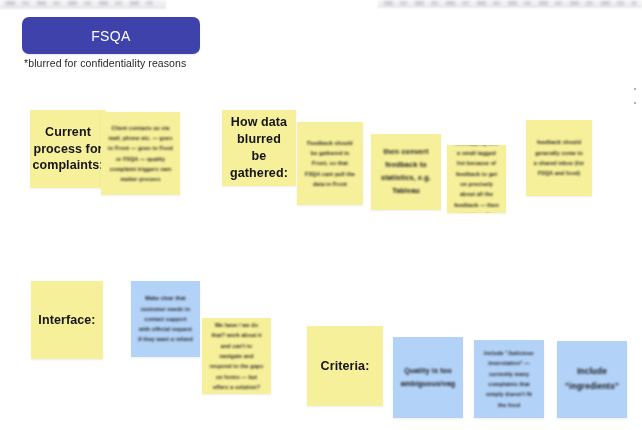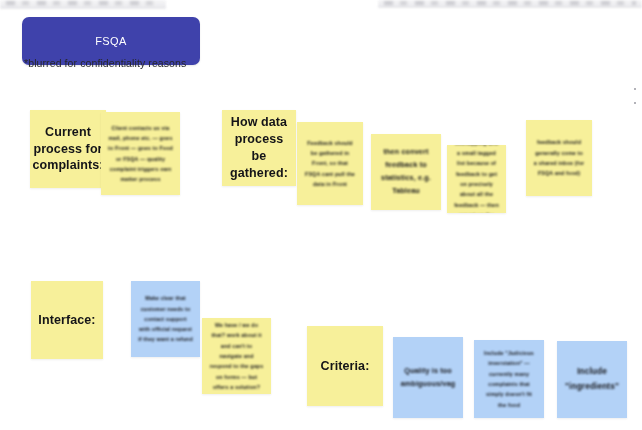--- a/index.html
+++ b/index.html
@@ -58,28 +58,28 @@
     margin-bottom: 12px;
     filter: blur(.4px);
   }
 
   
   #fsqa-button {
     position: absolute;
     left: 22px;
     top: 17px;
     width: 178px;
-    height: 48px;
+    height: 37px;
     background: #3f42ab;
     border-radius: 7px;
     display: flex;
     align-items: center;
     justify-content: center;
     color: #ffffff;
-    font-size: 11px;
+    font-size: 14px;
     letter-spacing: .4px;
     box-shadow: 0 1px 2px rgba(0,0,0,.10);
     cursor: pointer;
     user-select: none;
   }
 
   
   #confidentiality-note {
     position: absolute;
     left: 24px;
@@ -154,21 +154,21 @@
 <div id="confidentiality-note">*blurred for confidentiality reasons</div>
 
 <div id="notes-layer">
     <div class="note yellow" style="left: 30px; top: 110px; width: 76px; height: 78px;">
       <div class="txt header">Current process for complaints:</div>
     </div>
     <div class="note yellow" style="left: 101px; top: 112px; width: 79px; height: 83px;">
       <div class="txt body">Client contacts us via mail, phone etc. — goes to Front — goes to Food or FSQA — quality complaint triggers own matter process</div>
     </div>
     <div class="note yellow" style="left: 222px; top: 110px; width: 74px; height: 76px;">
-      <div class="txt header">How data process be gathered:</div>
+      <div class="txt header">How data blurred be gathered:</div>
     </div>
     <div class="note yellow" style="left: 297px; top: 122px; width: 66px; height: 83px;">
       <div class="txt body">Feedback should be gathered in Front, so that FSQA cant pull the data in Front</div>
     </div>
     <div class="note yellow" style="left: 371px; top: 134px; width: 70px; height: 76px;">
       <div class="txt body mid">then convert feedback to statistics, e.g. Tableau</div>
     </div>
     <div class="note yellow" style="left: 447px; top: 145px; width: 59px; height: 68px;">
       <div class="txt body">We have a tiptool overlapping and a small tagged list because of feedback to get on precisely about all the feedback — then report on the quality of attention</div>
     </div>

